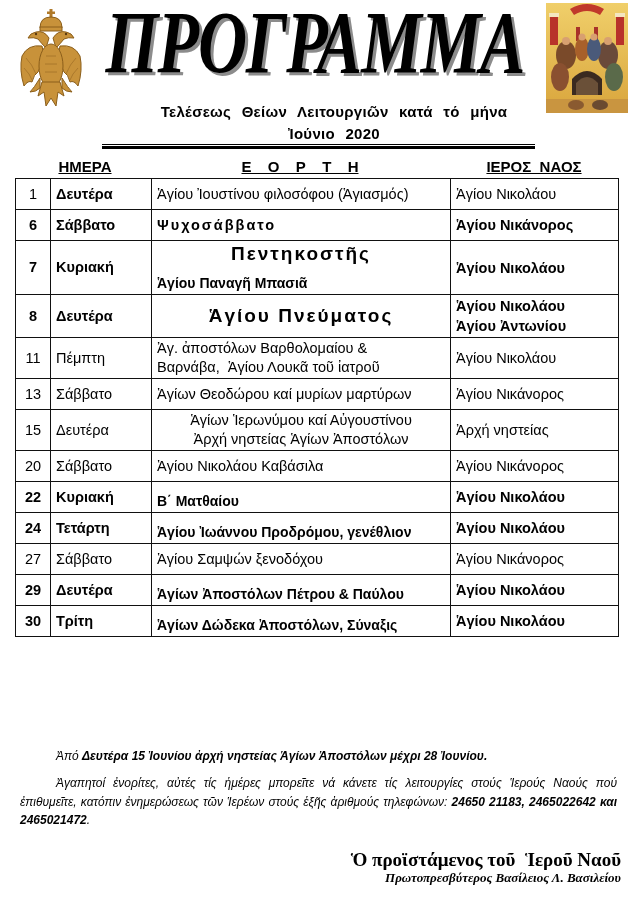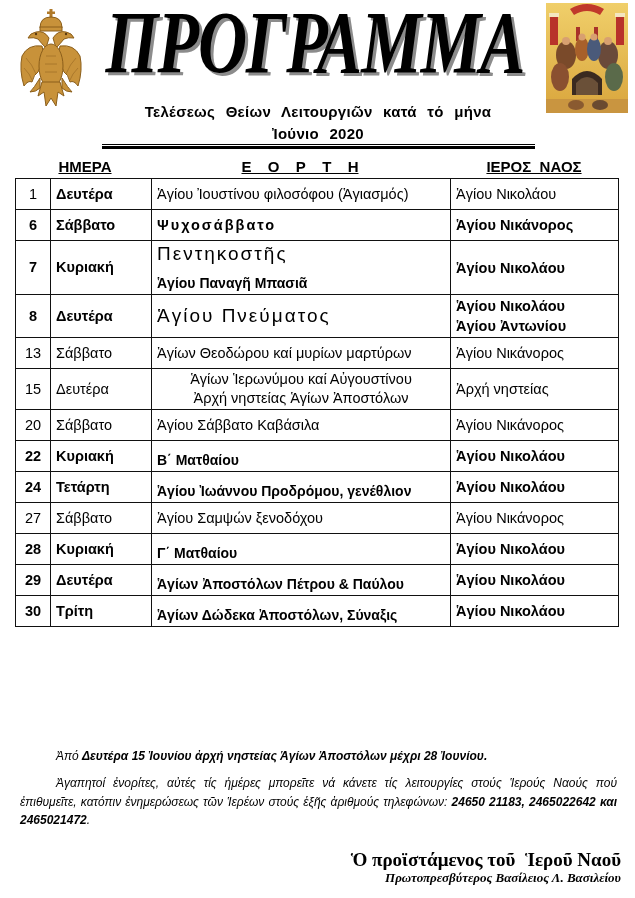--- a/index.html
+++ b/index.html
@@ -11,21 +11,21 @@
     .emblem { position:absolute; left:16px; top:8px; width:70px; height:104px; }
     .icon-img { position:absolute; left:546px; top:3px; width:82px; height:110px; }
     .title {
       position:absolute; left:90px; top:-3px; width:450px; text-align:center;
       font-family:"Liberation Serif", serif; font-style:italic; font-weight:bold;
       font-size:68px; line-height:68px; letter-spacing:-1px;
       transform:scaleY(1.32); transform-origin:top center;
       text-shadow:3px 2px 0 #8c8c8c; white-space:nowrap;
     }
     .sub {
-      position:absolute; left:100px; width:436px; text-align:center;
+      position:absolute; left:116px; width:436px; text-align:center;
       font-weight:bold; font-size:15px; letter-spacing:0.3px; word-spacing:6px;
       white-space:nowrap;
     }
     .sub1 { top:101px; line-height:22px; }
     .sub2 { top:123px; line-height:22px; }
     .rule {
       position:absolute; left:102px; top:144px; width:433px; height:1px;
       border-top:1px solid #000; border-bottom:3px solid #000;
     }
     .colhead {
@@ -47,21 +47,21 @@
     td.c-day { text-align:center; padding:1px 2px; font-size:15px; }
     td.c-week { font-size:15px;margin-left:16px; }
     .b { font-weight:bold; }
     .n { font-weight:normal; }
     .ln { white-space:pre; }
     .plain { font-weight:normal; }
     .plain-center { font-weight:normal; text-align:center; }
     .bold { font-weight:bold; font-size:14px; white-space:pre;margin-top:8px; }
     .spaced { font-weight:bold; letter-spacing:2px; }
     .spaced-center { font-weight:bold; letter-spacing:2px; text-align:left; }
-    .major-center { font-weight:normal; font-size:19px; line-height:24px; letter-spacing:2px; text-align:left; }
+    .major-center { font-weight:bold; font-size:19px; line-height:24px; letter-spacing:2px; text-align:center; }
     .church-line { line-height:20px; }
     .notice {
       position:absolute; left:20px; width:597px; font-size:12px;
       text-align:justify; margin:0;font-style:italic;
     }
     .notice1 { top:746px; line-height:20px; text-indent:36px; }
     .notice2 { top:774px; line-height:18.5px; text-indent:36px; }
     .sig1 {
       position:absolute; right:14px; top:849px; white-space:pre;
       font-family:"Liberation Serif", serif; font-weight:bold; font-size:19px;
@@ -192,20 +192,31 @@
         <td class="c-week b">Δευτέρα</td>
         <td class="c-feast">
           <div class="ln major-center">Ἁγίου Πνεύματος</div>
         </td>
         <td class="c-church">
           <div class="church-line b">Ἁγίου Νικολάου</div>
           <div class="church-line b">Ἁγίου Ἀντωνίου</div>
         </td>
       </tr>
       <tr>
+        <td class="c-day n">11</td>
+        <td class="c-week n">Πέμπτη</td>
+        <td class="c-feast">
+          <div class="ln plain">Ἀγ. ἀποστόλων Βαρθολομαίου &amp;</div>
+          <div class="ln plain">Βαρνάβα,  Ἁγίου Λουκᾶ τοῦ ἰατροῦ</div>
+        </td>
+        <td class="c-church">
+          <div class="church-line n">Ἁγίου Νικολάου</div>
+        </td>
+      </tr>
+      <tr>
         <td class="c-day n">13</td>
         <td class="c-week n">Σάββατο</td>
         <td class="c-feast">
           <div class="ln plain">Ἁγίων Θεοδώρου καί μυρίων μαρτύρων</div>
         </td>
         <td class="c-church">
           <div class="church-line n">Ἁγίου Νικάνορος</div>
         </td>
       </tr>
       <tr>
@@ -216,21 +227,21 @@
           <div class="ln plain-center">Ἀρχή νηστείας Ἁγίων Ἀποστόλων</div>
         </td>
         <td class="c-church">
           <div class="church-line n">Ἀρχή νηστείας</div>
         </td>
       </tr>
       <tr>
         <td class="c-day n">20</td>
         <td class="c-week n">Σάββατο</td>
         <td class="c-feast">
-          <div class="ln plain">Ἁγίου Σάββατο Καβάσιλα</div>
+          <div class="ln plain">Ἁγίου Νικολάου Καβάσιλα</div>
         </td>
         <td class="c-church">
           <div class="church-line n">Ἁγίου Νικάνορος</div>
         </td>
       </tr>
       <tr>
         <td class="c-day b">22</td>
         <td class="c-week b">Κυριακή</td>
         <td class="c-feast">
           <div class="ln bold">Β΄ Ματθαίου</div>
@@ -253,30 +264,20 @@
         <td class="c-day n">27</td>
         <td class="c-week n">Σάββατο</td>
         <td class="c-feast">
           <div class="ln plain">Ἁγίου Σαμψών ξενοδόχου</div>
         </td>
         <td class="c-church">
           <div class="church-line n">Ἁγίου Νικάνορος</div>
         </td>
       </tr>
       <tr>
-        <td class="c-day b">28</td>
-        <td class="c-week b">Κυριακή</td>
-        <td class="c-feast">
-          <div class="ln bold">Γ΄ Ματθαίου</div>
-        </td>
-        <td class="c-church">
-          <div class="church-line b">Ἁγίου Νικολάου</div>
-        </td>
-      </tr>
-      <tr>
         <td class="c-day b">29</td>
         <td class="c-week b">Δευτέρα</td>
         <td class="c-feast">
           <div class="ln bold">Ἁγίων Ἀποστόλων Πέτρου &amp; Παύλου</div>
         </td>
         <td class="c-church">
           <div class="church-line b">Ἁγίου Νικολάου</div>
         </td>
       </tr>
       <tr>

